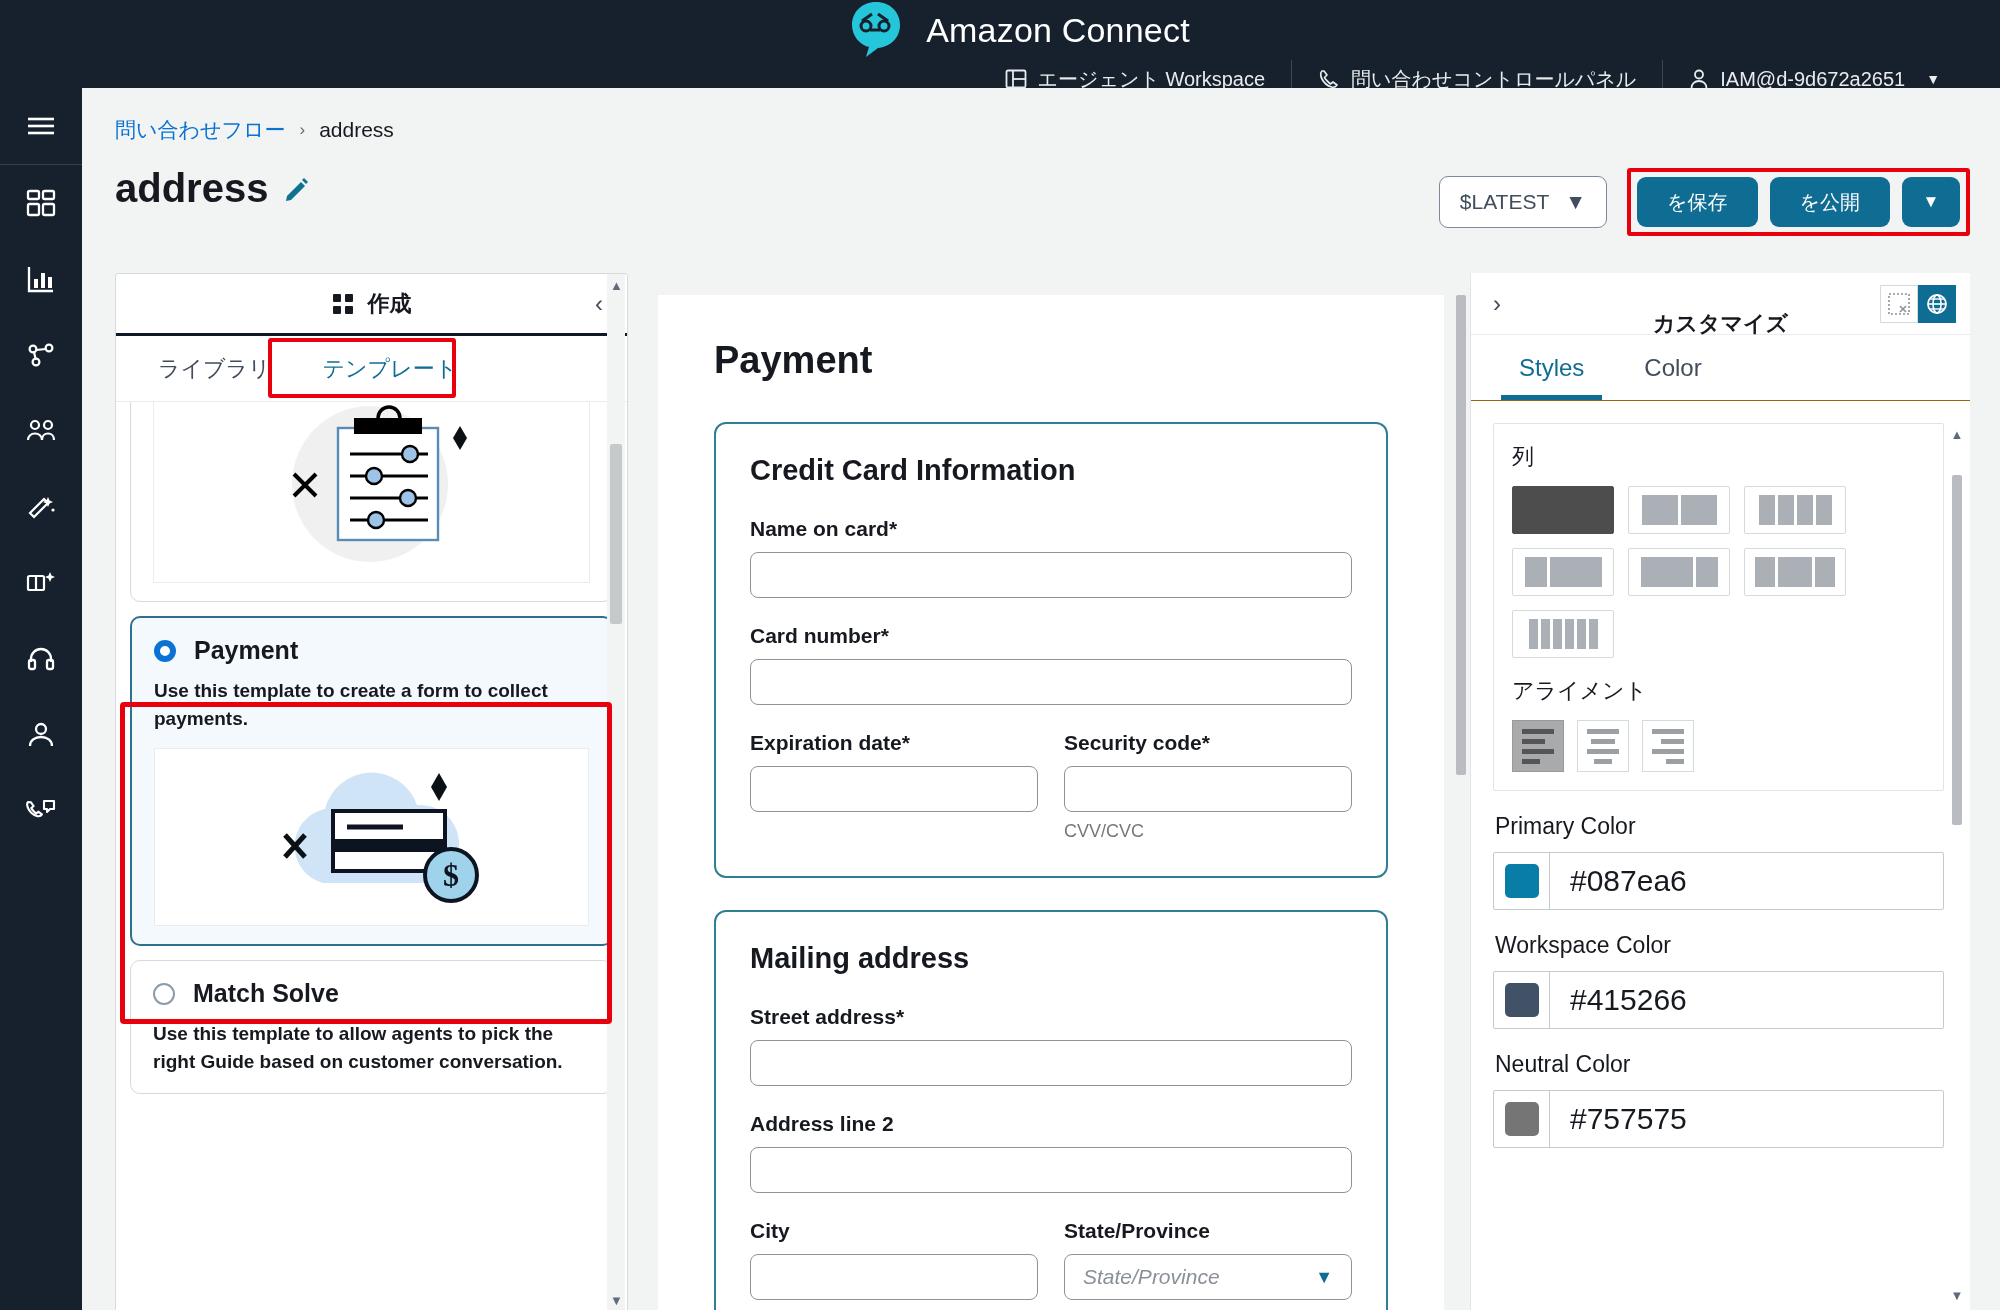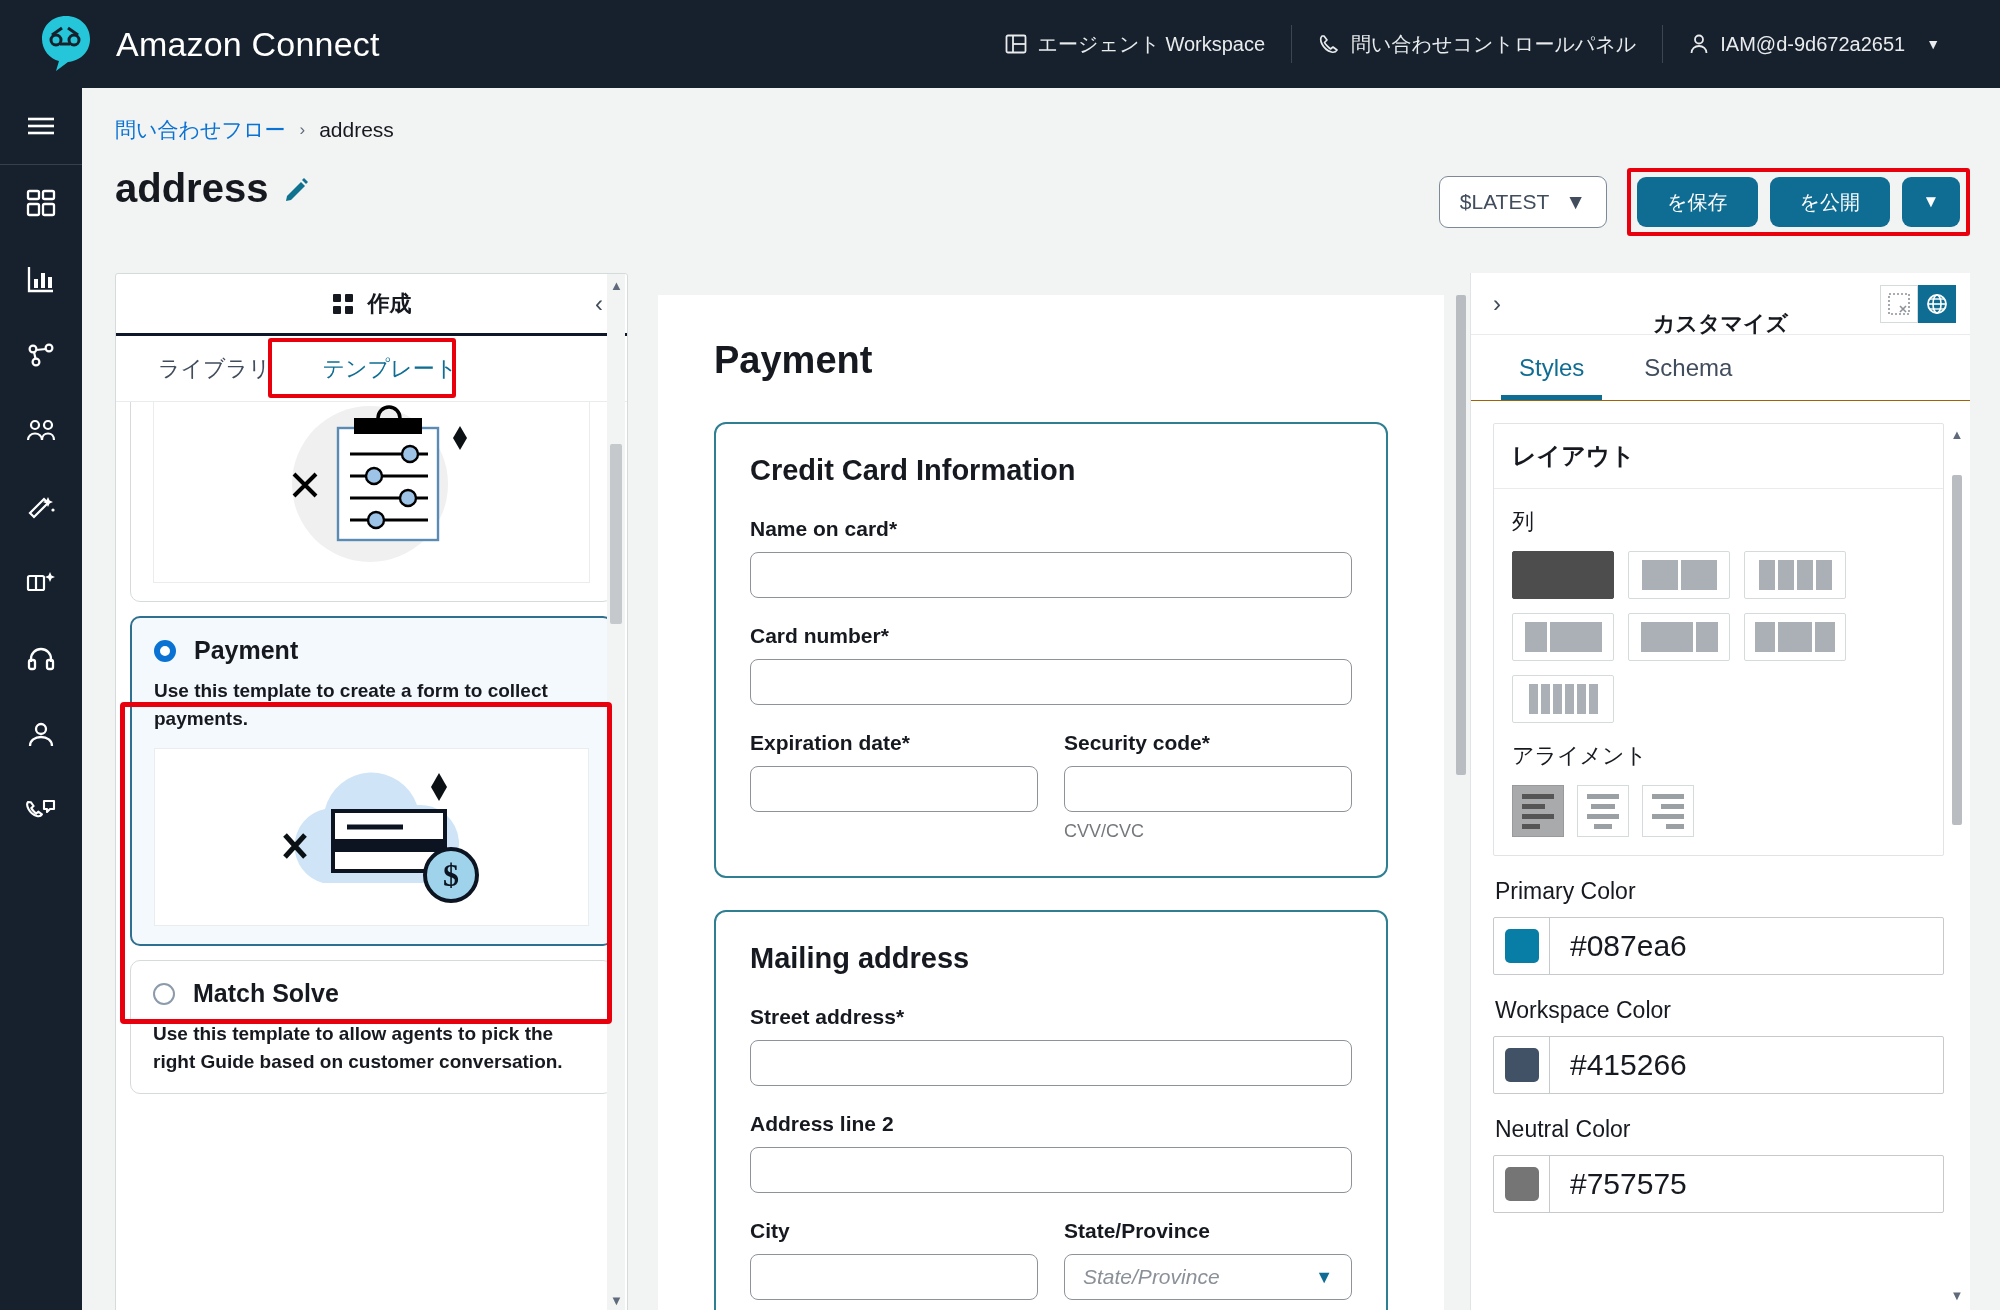--- a/index.html
+++ b/index.html
@@ -6,21 +6,21 @@
   html, body {
     width: 2000px; height: 1310px;
     font-family: "Liberation Sans", sans-serif;
     background: #f2f3f3;
     overflow: hidden;
   }
 
   
   .topnav {
     position: absolute; top: 0; left: 0; width: 2000px; height: 88px;
-    background: #16212d; display: flex; align-items: center;
+    background: #16212d; display: flex; align-items: center; flex-direction: column;
   }
   .brand { display: flex; align-items: center; gap: 22px; padding-left: 38px; }
   .brand-logo { width: 56px; height: 60px; flex: 0 0 auto; }
   .brand-title { color: #ffffff; font-size: 34px; letter-spacing: .2px; }
   .topnav-right {
     margin-left: auto; display: flex; align-items: center;
     color: #e9ebed; font-size: 20px; padding-right: 34px; height: 100%;
   }
   .tn-item { display: flex; align-items: center; gap: 11px; padding: 0 26px; height: 38px; }
   .tn-sep { width: 1px; height: 38px; background: #3c4651; }
@@ -542,26 +542,25 @@
               <line x1="3" y1="12" x2="21" y2="12" stroke="#fff" stroke-width="1.6"></line>
               <line x1="4.6" y1="7" x2="19.4" y2="7" stroke="#fff" stroke-width="1.4"></line>
               <line x1="4.6" y1="17" x2="19.4" y2="17" stroke="#fff" stroke-width="1.4"></line>
             </svg>
           </div>
         </div>
       </div>
 
       <div class="rp-tabs">
         <div class="rp-tab active">Styles</div>
-        <div class="rp-tab">Schema</div>
+        <div class="rp-tab">Color</div>
       </div>
 
       <div class="rp-body">
         <div class="sec">
-          <div class="sec-h">レイアウト</div>
           <div class="sec-b">
             <div class="sub-lbl">列</div>
             <div class="opt-grid">
               <div class="opt on">
                 <span class="blk" style="width:76px;"></span>
               </div>
               <div class="opt">
                 <span class="blk" style="width:36px;"></span>
                 <span class="blk" style="width:36px;"></span>
               </div>

